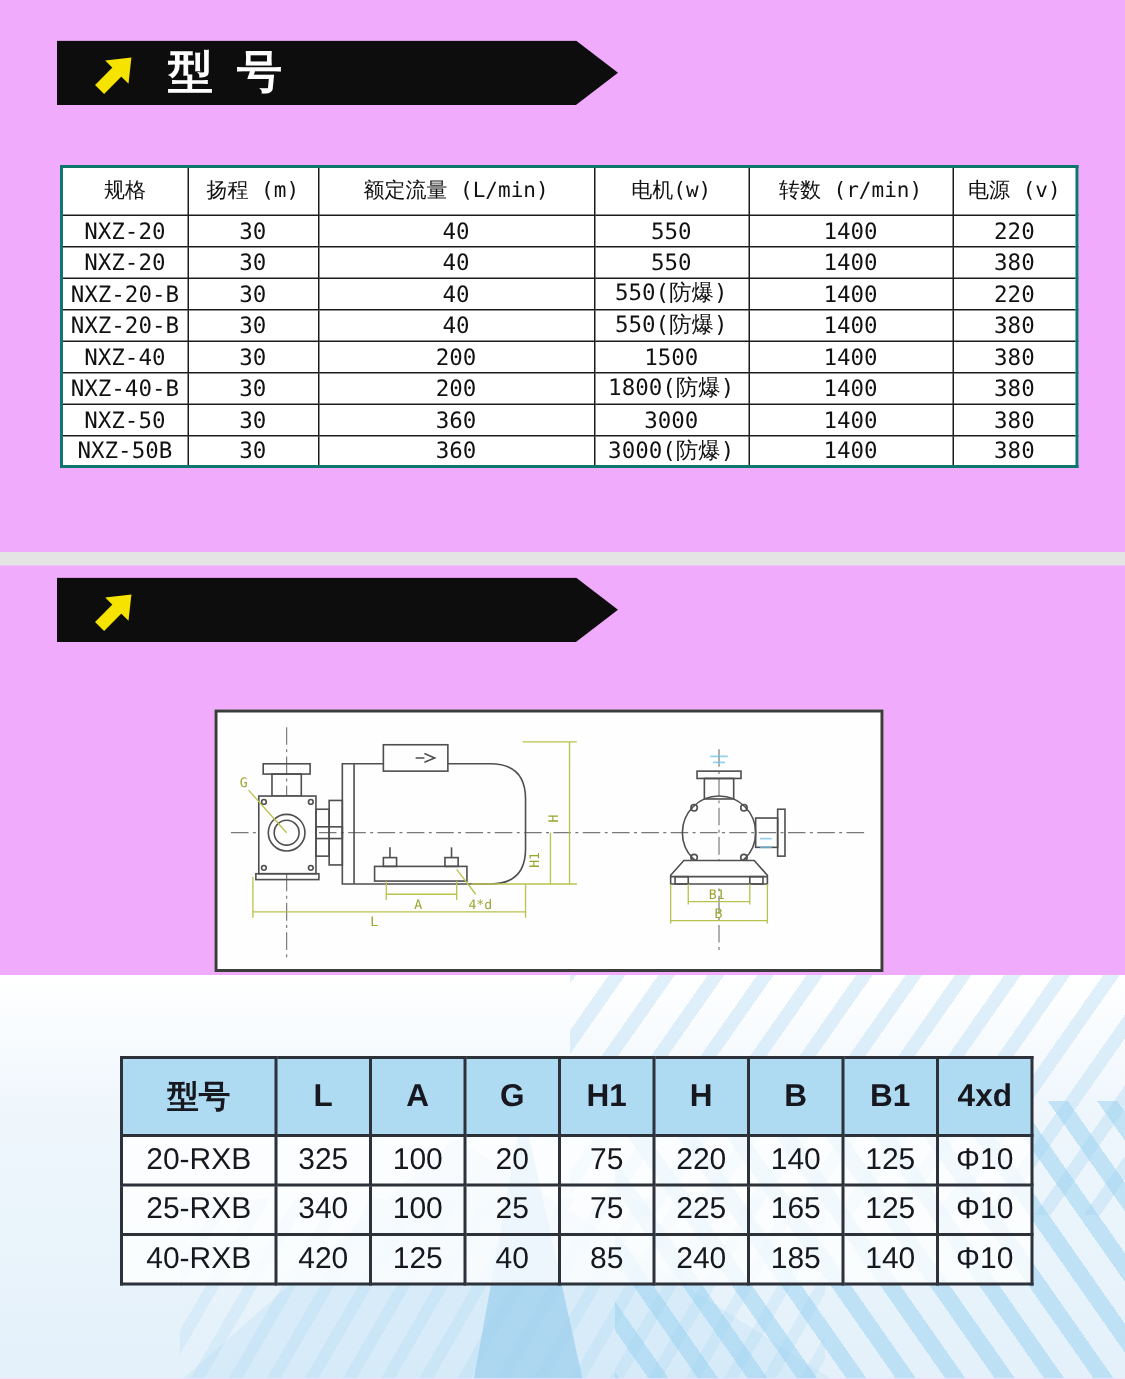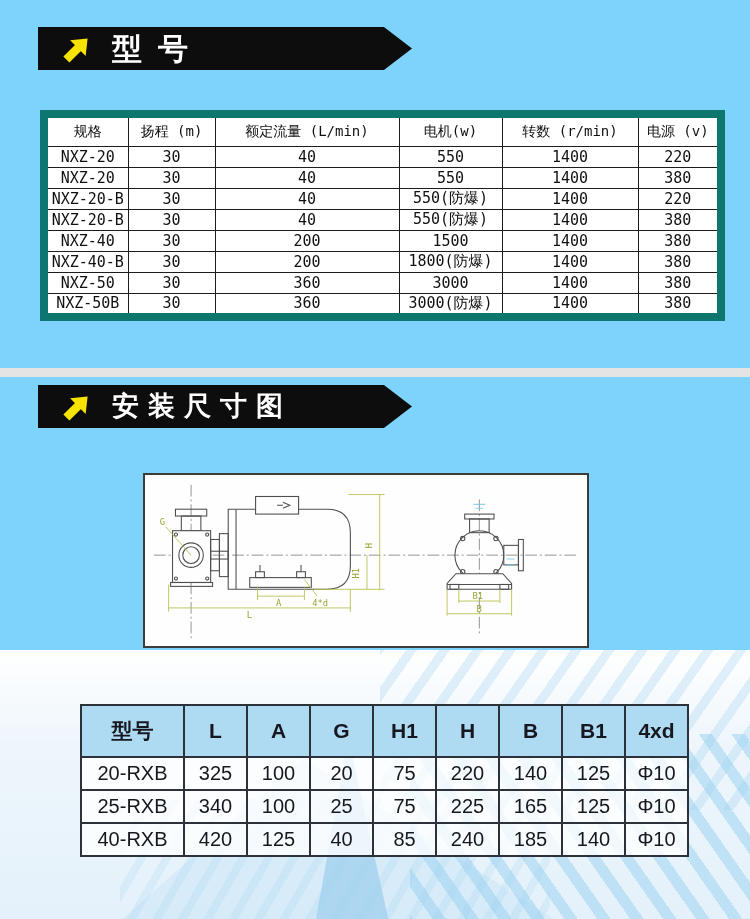--- a/index.html
+++ b/index.html
@@ -1,18 +1,18 @@
 <!DOCTYPE html>
 <html><head>
 <meta charset="utf-8">
 <style>
   * { margin:0; padding:0; box-sizing:border-box; }
   html,body { background:#ffffff; }
   .page {
-    position:relative; width:750px; height:919px; background:#7dd3fc;
+    position:relative; width:750px; height:919px; background:#f0abfc;
     overflow:hidden; font-family:"Liberation Sans", sans-serif;
   }
 
   
   .bg-bottom {
     position:absolute; left:0; top:650px; width:750px; height:269px;
     background:linear-gradient(180deg,#ffffff 0%, #eef6fc 35%, #e4f1fa 100%);
     overflow:hidden;
   }
   .bg-stripes-topright {
@@ -61,21 +61,21 @@
   table.spec {
     position:absolute; left:40px; top:110px; width:677px;
     border-collapse:collapse; table-layout:fixed;
     font-family:"DejaVu Sans Mono","DejaVu Sans", monospace, sans-serif;
     color:#111; background:#fff;
   }
   table.spec th, table.spec td {
     border:1px solid #1c1c1c; text-align:center; vertical-align:middle;
     overflow:hidden; white-space:nowrap;
   }
-  table.spec { border:8px solid #0f766e; }
+  table.spec { border:2px solid #0f766e; }
   table.spec th { height:32px; font-size:14px; font-weight:normal; }
   table.spec td { height:21px; font-size:15px; }
   table.spec th:nth-child(1){width:84px;}  table.spec th:nth-child(2){width:87px;}
   table.spec th:nth-child(3){width:184px;margin-top:28px;} table.spec th:nth-child(4){width:103px;}
   table.spec th:nth-child(5){width:136px;} table.spec th:nth-child(6){width:83px;margin-top:20px;}
 
   
   .drawing-box {
     position:absolute; left:143px; top:473px; width:446px; height:175px;
     border:2px solid #3c3c3c; background:#fefefe;
@@ -208,21 +208,20 @@
       </tbody>
     </table>
 
   <div class="banner banner-2">
     <svg class="arrow-ico" viewBox="0 0 24 24">
       <g transform="rotate(-45 12 12)">
         <rect x="0" y="8.6" width="14" height="6.8" fill="#f6e400"></rect>
         <polygon points="13,3.2 24,12 13,20.8" fill="#f6e400"></polygon>
       </g>
     </svg>
-    <span class="title">安装尺寸图</span>
   </div>
 
   <div class="drawing-box">
     <svg viewBox="0 0 446 175">
 
       <line class="cl" x1="6" y1="82" x2="440" y2="82"></line>
       <line class="cl" x1="44" y1="10" x2="44" y2="168"></line>
       <line class="cl" x1="339" y1="25" x2="339" y2="165"></line>
 
       <g>

